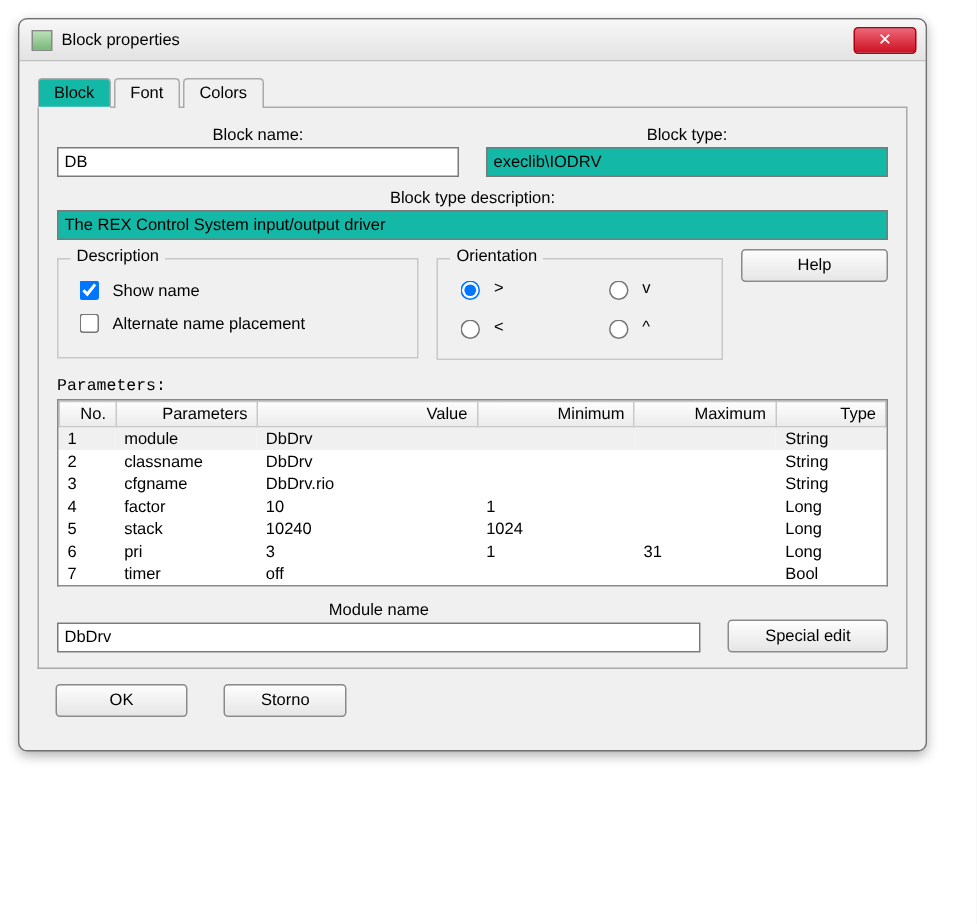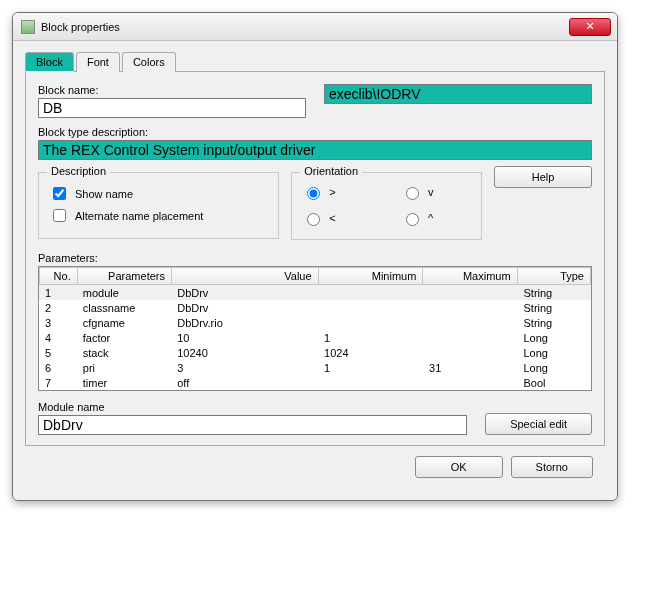--- a/index.html
+++ b/index.html
@@ -10,50 +10,50 @@
 .titlebar .title { flex: 1; color: #000; }
 .close-btn { width: 42px; height: 18px; background: linear-gradient(#e67,#c12); border: 1px solid #a01; border-radius: 3px; color: #fff; display: flex; align-items: center; justify-content: center; font-size: 10px; cursor: pointer; }
 .client { padding: 10px 12px 12px 12px; background: #f0f0f0; }
 .tabstrip { display: flex; gap: 2px; border-bottom: 1px solid #aaa; height: 21px; }
 .tab { padding: 3px 10px 2px 10px; border: 1px solid #aaa; border-bottom: none; background: #f0f0f0; border-radius: 3px 3px 0 0; cursor: pointer; position: relative; top: 1px; }
 .tab.active { background: #14b8a6; border-bottom: 1px solid #f0f0f0; z-index: 2; }
 .tabpanel { border: 1px solid #aaa; border-top: none; padding: 12px 12px 10px 12px; }
 .field-row { display: flex; gap: 18px; margin-bottom: 8px; }
 .field { display: flex; flex-direction: column; }
 .field.grow { flex: 1; }
-.label { margin-bottom: 2px; color: #000; }
-input.textbox { height: 20px; border: 1px solid #7a7a7a; background: #fff; padding: 2px 4px; font-size: 14px; width: 100%; }
+.label { margin-bottom: 2px; color: #000; text-align: center; }
+input.textbox { height: 20px; border: 1px solid #7a7a7a; background: #fff; padding: 2px 4px; font-size: 11px; width: 100%; }
 input.textbox[readonly] { background: #14b8a6; }
 .full { width: 100%; }
 .groupbox { border: 1px solid #c8c8c8; padding: 8px 10px 10px 10px; position: relative; margin-top: 6px; }
 .groupbox .legend { position: absolute; top: -8px; left: 8px; background: #f0f0f0; padding: 0 4px; }
 .hgroup { display: flex; gap: 12px; align-items: flex-start; }
 .desc-group { flex: 1.3; }
 .orient-group { flex: 1; }
 .help-col { width: 98px; display: flex; flex-direction: column; }
 .btn { height: 22px; min-width: 88px; background: linear-gradient(#fdfdfd,#e6e6e6); border: 1px solid #8a8a8a; border-radius: 3px; cursor: pointer; padding: 0 24px; font-size: 11px; }
 .chk-row, .rad-row { display: flex; align-items: center; gap: 6px; margin: 3px 0; }
 .chk { width: 13px; height: 13px; }
 .rad-grid { display: grid; grid-template-columns: auto auto; gap: 4px 28px; }
 .table-wrap { margin-top: 12px; }
-.table-label { margin-bottom: 2px; }
+.table-label { margin-bottom: 2px; font-family: Liberation Mono, monospace; }
 table.listview { width: 100%; border-collapse: collapse; background: #fff; border: 1px solid #888; table-layout: fixed; }
 .listview th { background: linear-gradient(#fdfdfd,#ebebeb); border: 1px solid #c8c8c8; text-align: right; padding: 2px 6px; font-weight: normal; height: 17px; }
 .listview td { padding: 1px 6px; height: 15px; white-space: nowrap; }
 .listview tr.selected td { background: #f0f0f0; }
 .listview tbody { display: block; max-height: 175px; overflow-y: auto; }
 .listview thead, .listview tbody tr { display: table; width: 100%; table-layout: fixed; }
 .col-no { width: 36px; }
 .col-param { width: 90px; }
 .col-val { width: 140px; }
 .col-min { width: 100px; }
 .col-max { width: 90px; }
 .col-type { width: 70px; }
 .bottom-row { display: flex; gap: 18px; align-items: flex-end; margin-top: 10px; }
-.dlg-buttons { display: flex; gap: 8px; justify-content: flex-end; padding: 10px 12px; }
+.dlg-buttons { display: flex; gap: 24px; justify-content: flex-start; padding: 10px 12px; }
 .margin-b6 { margin-bottom: 6px; }
 </style>
 </head>
 <body>
 
 <div class="window">
   <div class="titlebar">
     <div class="icon"></div>
     <div class="title">Block properties</div>
     <div class="close-btn">
@@ -69,20 +69,21 @@
     </div>
 
     <div class="tabpanel">
 
       <div class="field-row">
         <div class="field grow">
           <span class="label">Block name:</span>
           <input class="textbox" value="DB" style="">
         </div>
         <div class="field grow">
+          <span class="label">Block type:</span>
           <input class="textbox" readonly="" value="execlib\IODRV" style="">
         </div>
       </div>
 
       <div class="field full margin-b6">
         <span class="label">Block type description:</span>
         <input class="textbox full" readonly="" value="The REX Control System input/output driver" style="">
       </div>
 
       <div class="hgroup">

